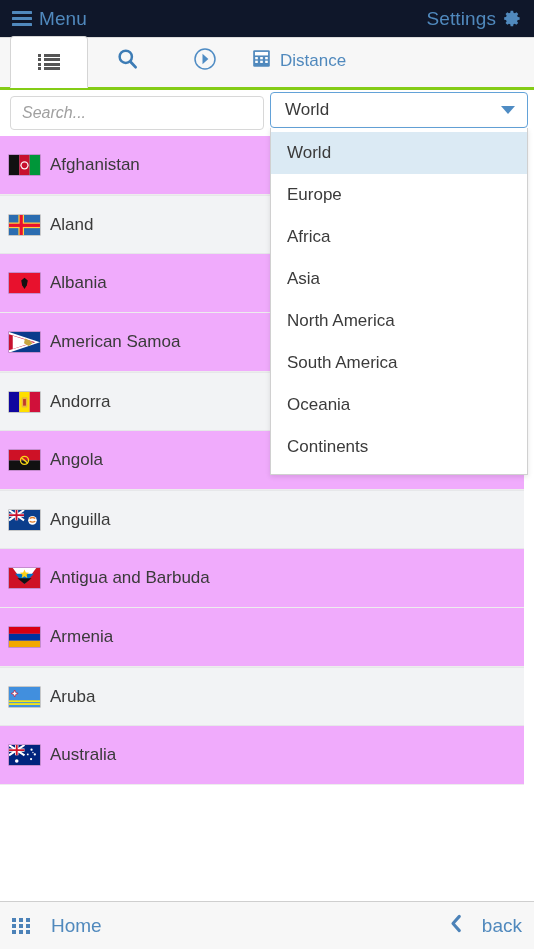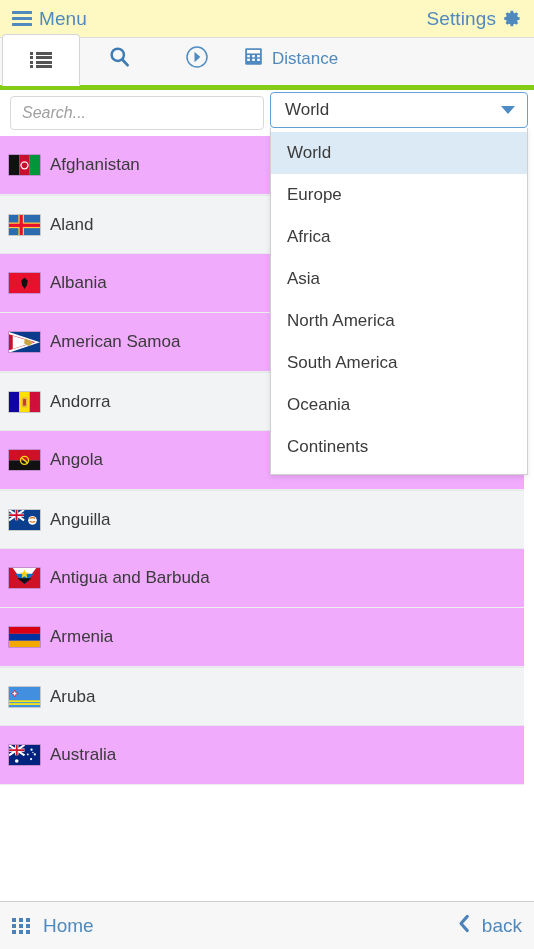--- a/index.html
+++ b/index.html
@@ -7,40 +7,40 @@
     width: 534px; height: 949px;
     font-family: "Liberation Sans", sans-serif;
     background: #ffffff;
     overflow: hidden;
   }
   .app { position: relative; width: 534px; height: 949px; display: flex; flex-direction: column; }
 
   
   .header {
     height: 38px; min-height: 38px;
-    background: #fef9c3;
+    background: #0f172a;
     border-bottom: 1px solid #dcdcdc;
     display: flex; align-items: center; justify-content: space-between;
     padding: 0 12px;
   }
   .hdr-left, .hdr-right { display: flex; align-items: center; gap: 7px; color: #5089bd; }
   .hdr-label { font-size: 19px; color: #5089bd; letter-spacing: .1px; }
 
   .ico-hamburger { width: 20px; height: 15px; display: flex; flex-direction: column; justify-content: space-between; }
   .ico-hamburger i { display: block; height: 3px; background: #5089bd; border-radius: .5px; }
 
   .ico-gear { width: 19px; height: 19px; display: block; }
 
   
   .tabbar {
     height: 52px; min-height: 52px;
     background: #f7f7f7;
-    border-bottom: 5px solid #84cc16;
+    border-bottom: 3px solid #84cc16;
     display: flex; align-items: flex-end;
-    padding-left: 2px;
+    padding-left: 10px;
     position: relative;
   }
   .tab {
     height: 52px;
     display: flex; align-items: center; justify-content: center;
     gap: 8px;
     padding: 0 22px;
     color: #5089bd;
     font-size: 17px;
     position: relative;
@@ -156,21 +156,21 @@
   .row-label { font-size: 17px; color: #3a3a3a; }
 
   
   .bottombar {
     height: 48px; min-height: 48px;
     background: #f7f7f7;
     border-top: 1px solid #cfcfcf;
     display: flex; align-items: center; justify-content: space-between;
     padding: 0 12px;
   }
-  .bb-left, .bb-right { display: flex; align-items: center; gap: 12px; color: #5089bd; }
+  .bb-left, .bb-right { display: flex; align-items: center; gap: 20px; color: #5089bd; }
   .bb-label { font-size: 19px; color: #5089bd; }
   .ico-grid { width: 19px; height: 16px; display: flex; flex-direction: column; justify-content: space-between; }
   .ico-grid .grow { display: flex; gap: 3px; }
   .ico-grid .grow i { width: 4px; height: 4px; background: #4c82b8; display: block; }
   .ico-chevleft { width: 12px; height: 19px; }
 </style>
 </head>
 <body>
 
 <div class="app">

